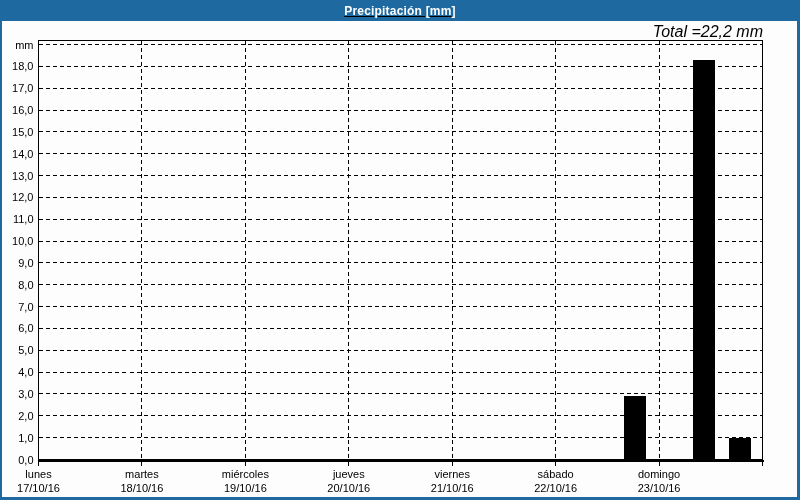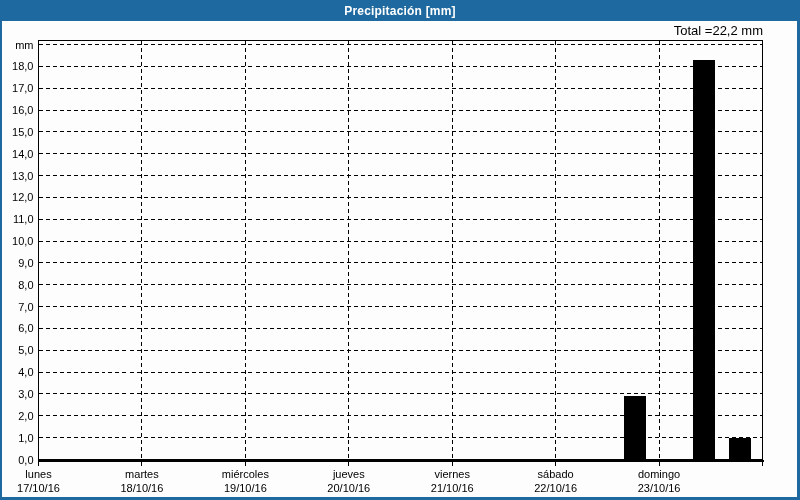--- a/index.html
+++ b/index.html
@@ -7,27 +7,27 @@
   .window{
     position:relative;width:800px;height:500px;box-sizing:border-box;
     background:#fcfdfc;overflow:hidden;
     border-left:2px solid var(--frame,#1e6aa0);
     border-right:3px solid var(--frame,#1e6aa0);
     border-bottom:3px solid var(--frame,#1e6aa0);
   }
   .titlebar{
     position:absolute;left:-2px;top:0;width:800px;height:21px;
     background:var(--frame,#1e6aa0);
-    display:flex;align-items:center;justify-content:center;
+    display:flex;align-items:center;justify-content:center;text-decoration:underline;
   }
   .titlebar span{
     color:var(--title-text,#ffffff);font-size:12px;font-weight:bold;letter-spacing:.2px;
   }
   .total{
-    position:absolute;top:23px;right:34px;font-size:13px;color:#000;white-space:nowrap;
+    position:absolute;top:23px;right:34px;font-size:16px;color:#000;white-space:nowrap;font-style:italic;
   }
   svg.chart{position:absolute;left:-2px;top:0;}
   svg text{fill:#000;}
 </style>
 </head>
 <body>
 
 <div class="window">
   <div class="titlebar">
     <span>Precipitación [mm]</span>

